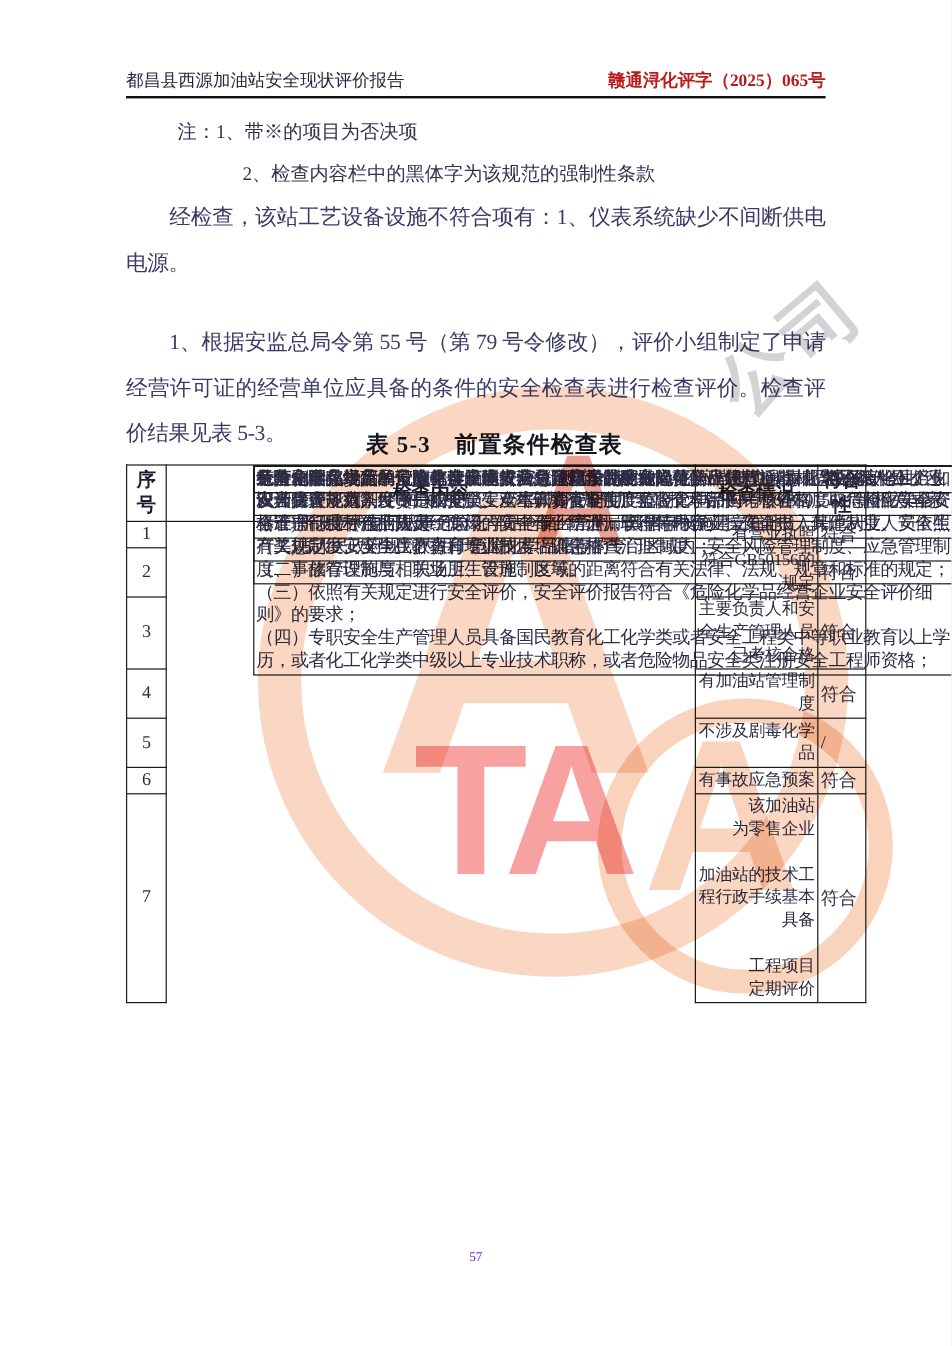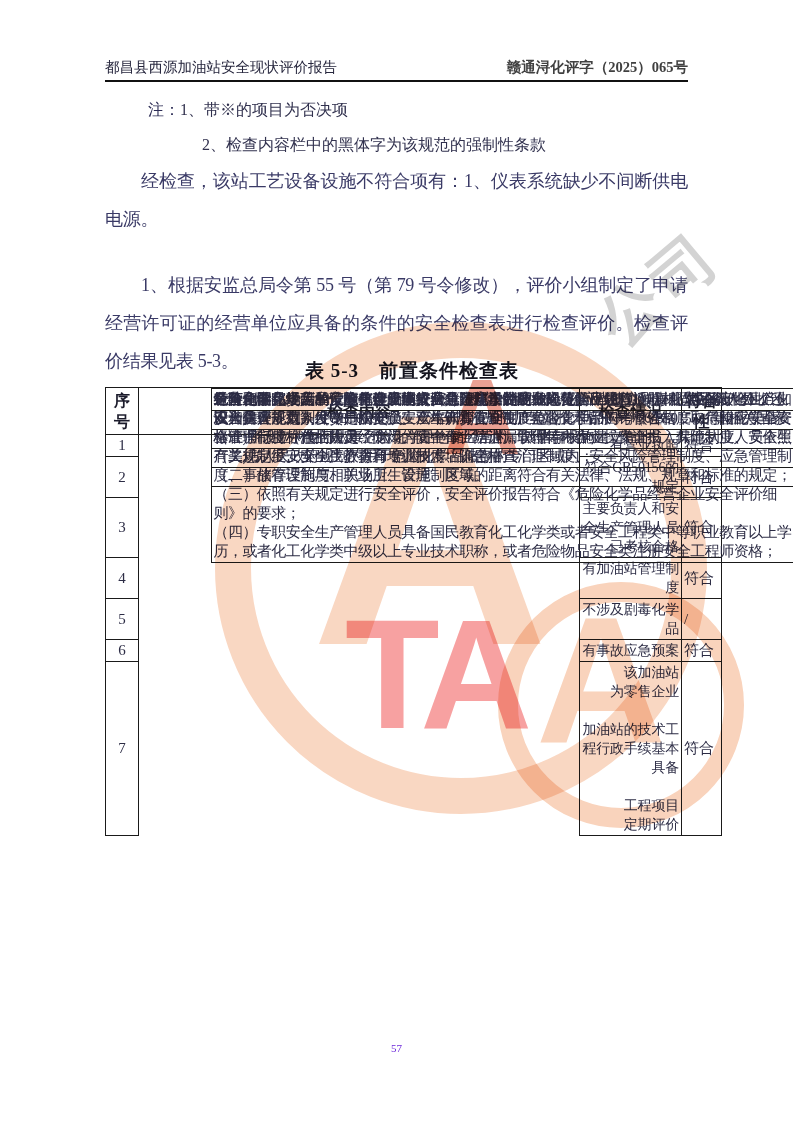--- a/index.html
+++ b/index.html
@@ -11,21 +11,21 @@
   }
   .content{position:absolute; left:105px; top:0; width:583px;}
 
   
   .pagehead{
     position:absolute; left:105px; top:58px; width:583px;
     display:flex; justify-content:space-between; align-items:flex-end;
     font-size:14.5px; color:#26263d;
     border-bottom:2px solid #111; padding-bottom:3px;
   }
-  .pagehead .right{font-weight:bold; color:#404040;}
+  .pagehead .right{font-weight:bold; color:#b91c1c;}
 
   
   .notes{position:absolute; left:105px; top:100px; width:583px; font-size:16px; color:#31314e;}
   .note1{margin-left:43px;}
   .note1 .nlabel{color:#2c2c55;}
   .note2{margin-left:97px; margin-top:14px;}
 
   
   .para1{
     position:absolute; left:105px; top:162px; width:583px;

